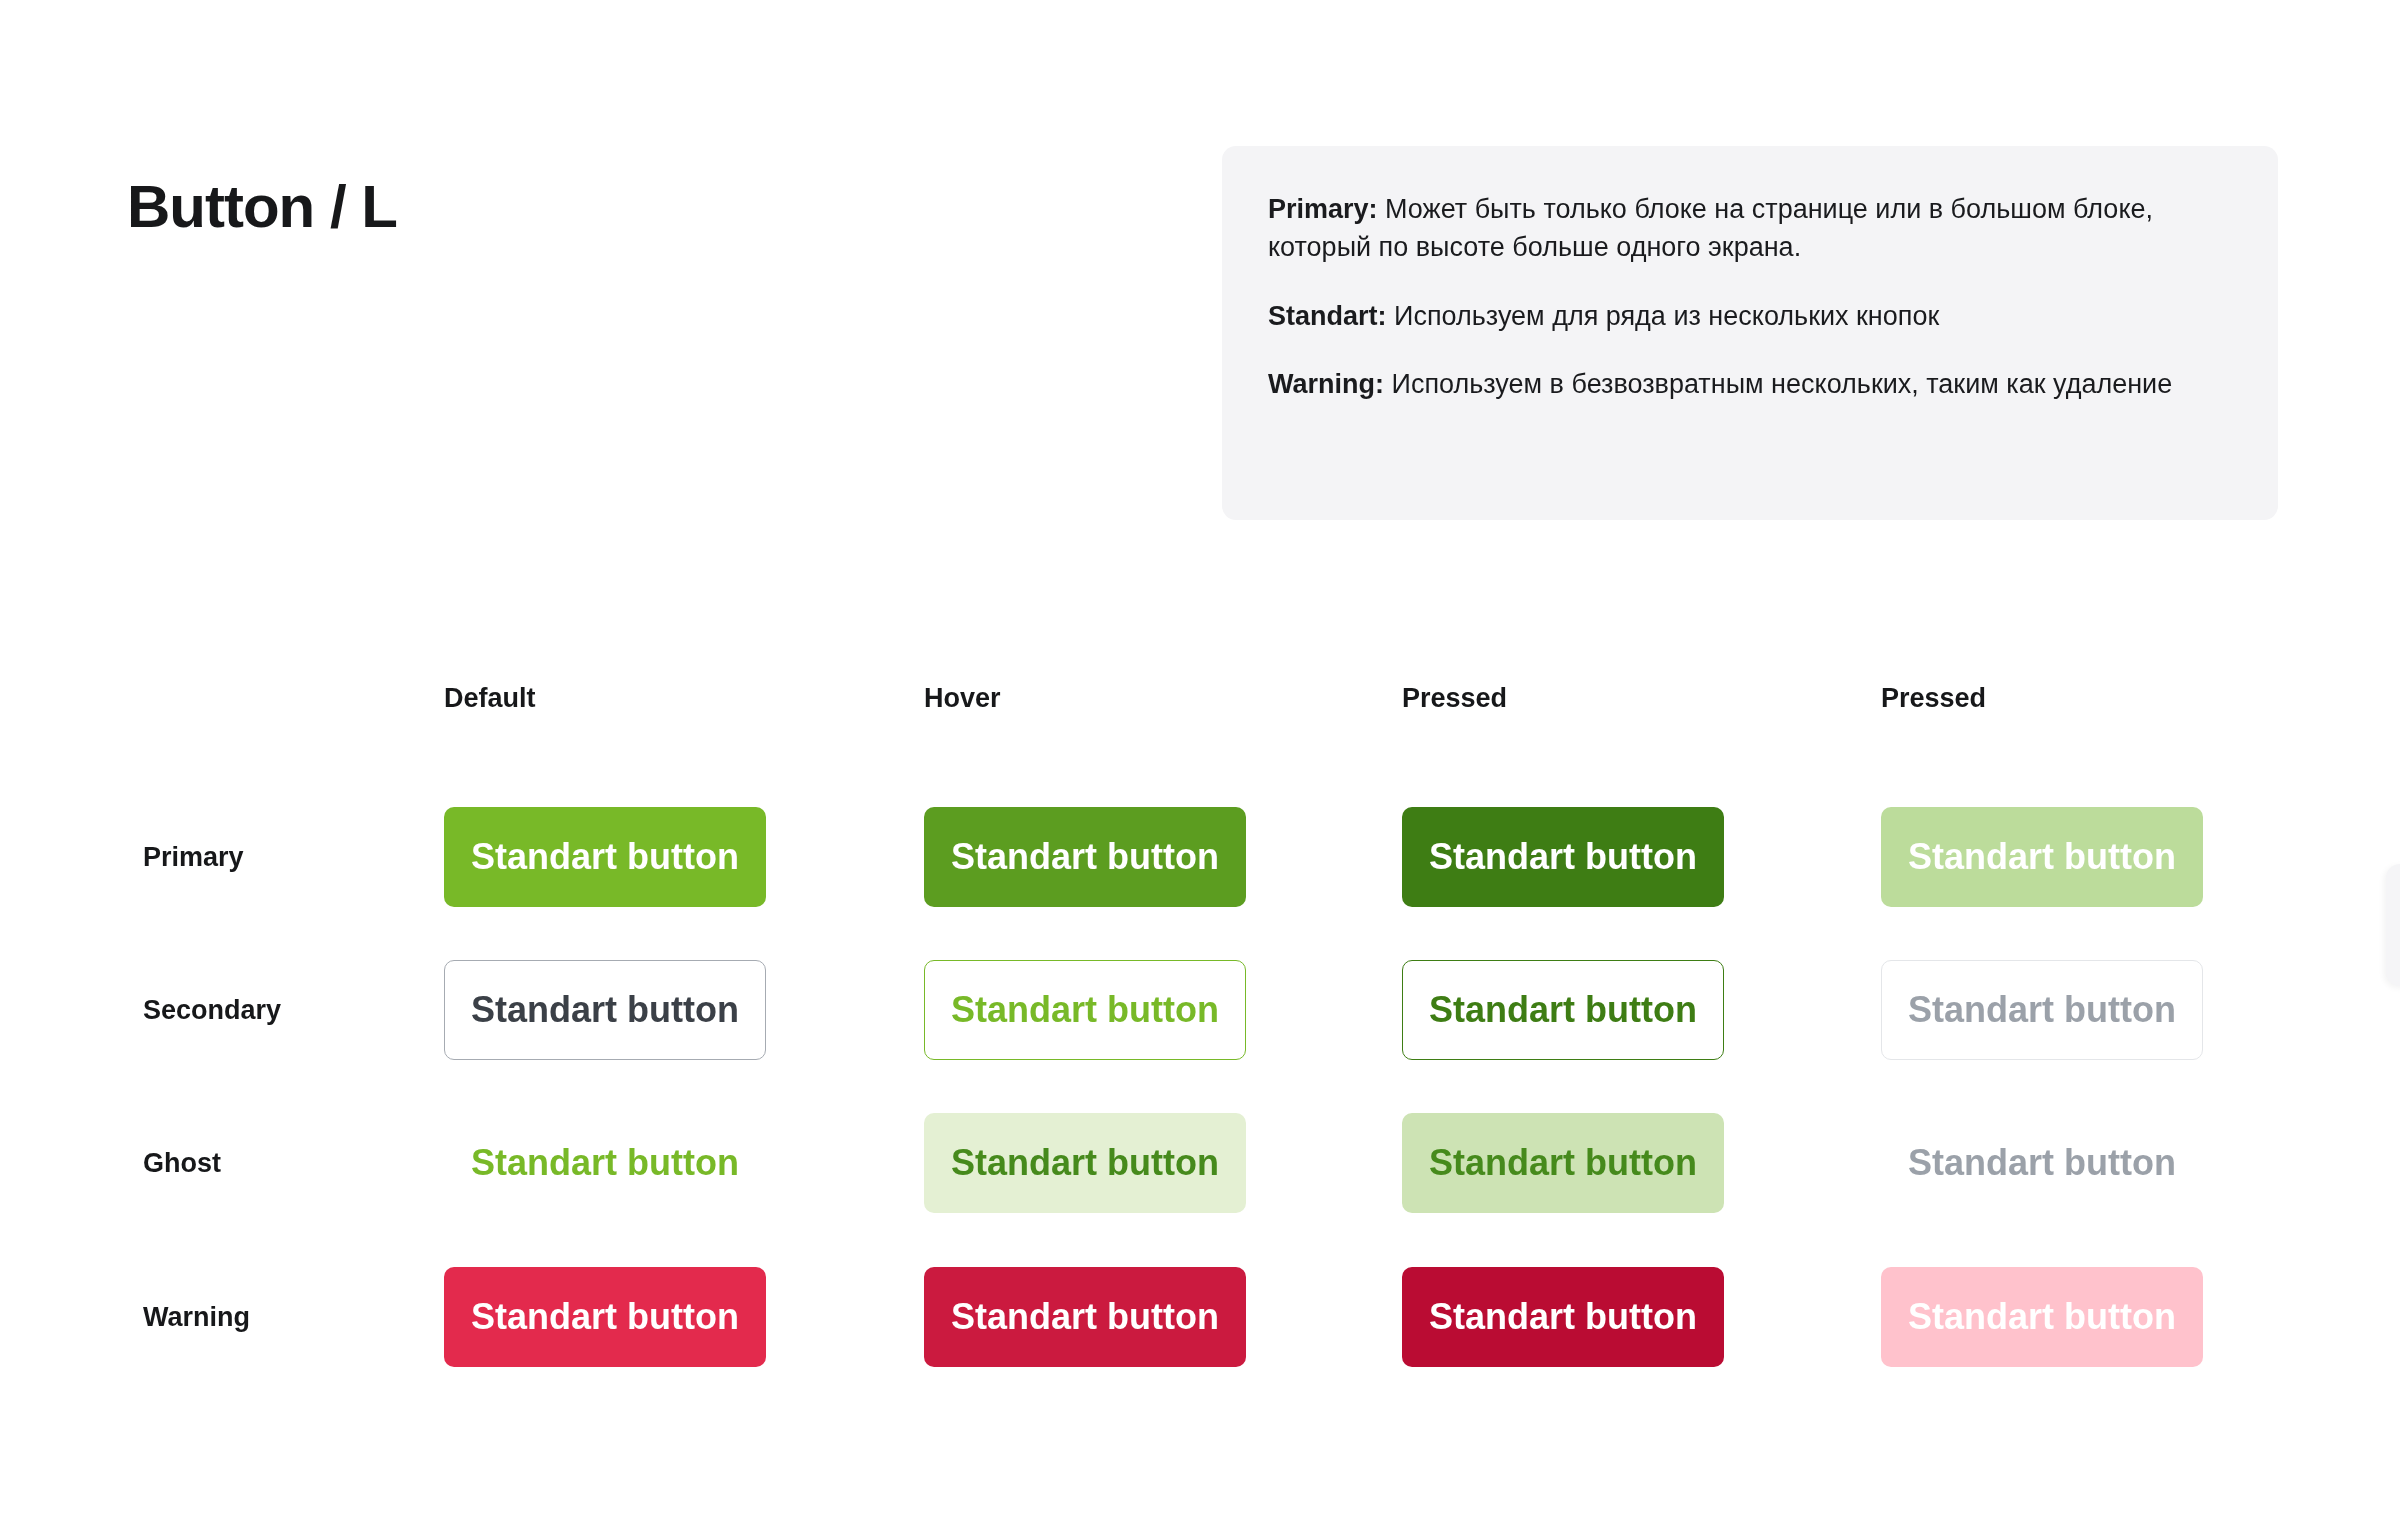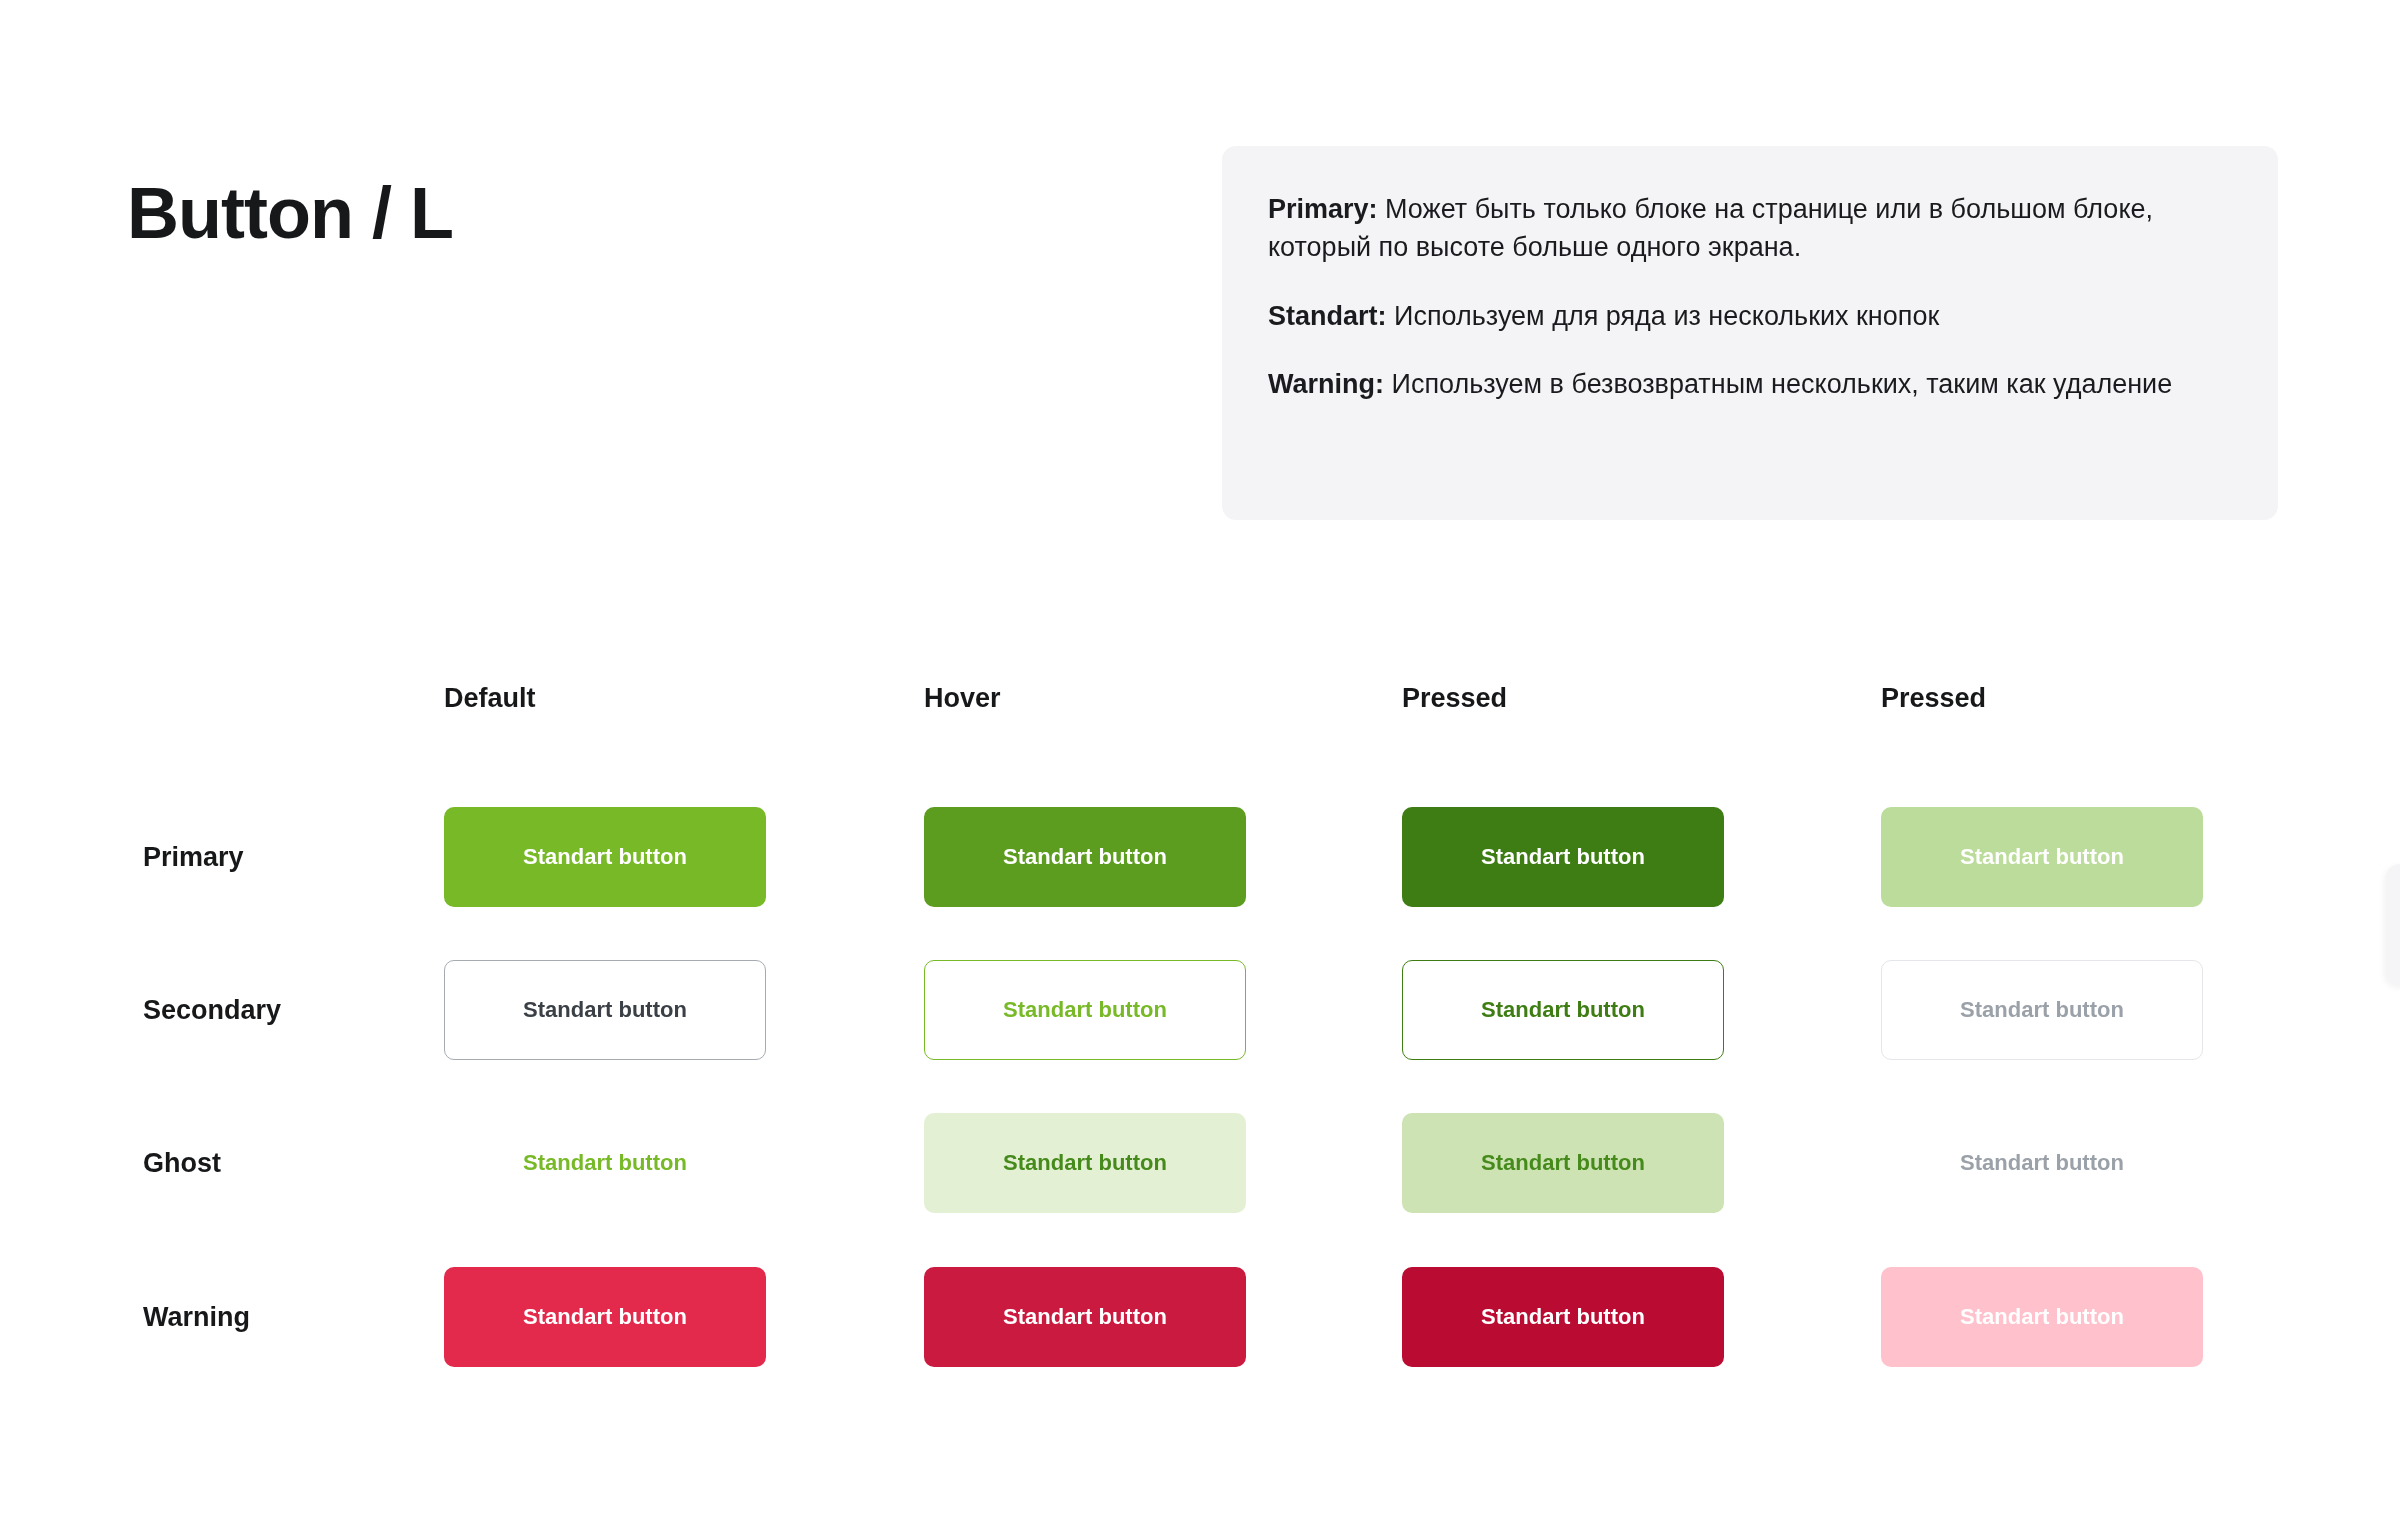--- a/index.html
+++ b/index.html
@@ -10,21 +10,21 @@
     height: 1526px;
     background: #ffffff;
     overflow: hidden;
     font-family: "Liberation Sans", sans-serif;
     color: #17181a;
   }
   .page-title {
     position: absolute;
     left: 127px;
     top: 172px;
-    font-size: 72px;
+    font-size: 60px;
     font-weight: 700;
     letter-spacing: -1px;
     color: #17181a;
     white-space: nowrap;
   }
   .info-box {
     position: absolute;
     left: 1222px;
     top: 146px;
     width: 1056px;
@@ -62,21 +62,21 @@
   }
   .btn {
     position: absolute;
     width: 322px;
     height: 100px;
     border: 1.5px solid transparent;
     border-radius: 10px;
     display: flex;
     align-items: center;
     justify-content: center;
-    font-size: 22px;
+    font-size: 36px;
     font-weight: 700;
     cursor: pointer;
     white-space: nowrap;
   }
   .c0 { left: 444px; }
   .c1 { left: 924px; }
   .c2 { left: 1402px; }
   .c3 { left: 1881px; }
   .r0 { top: 807px; }
   .r1 { top: 960px; }

